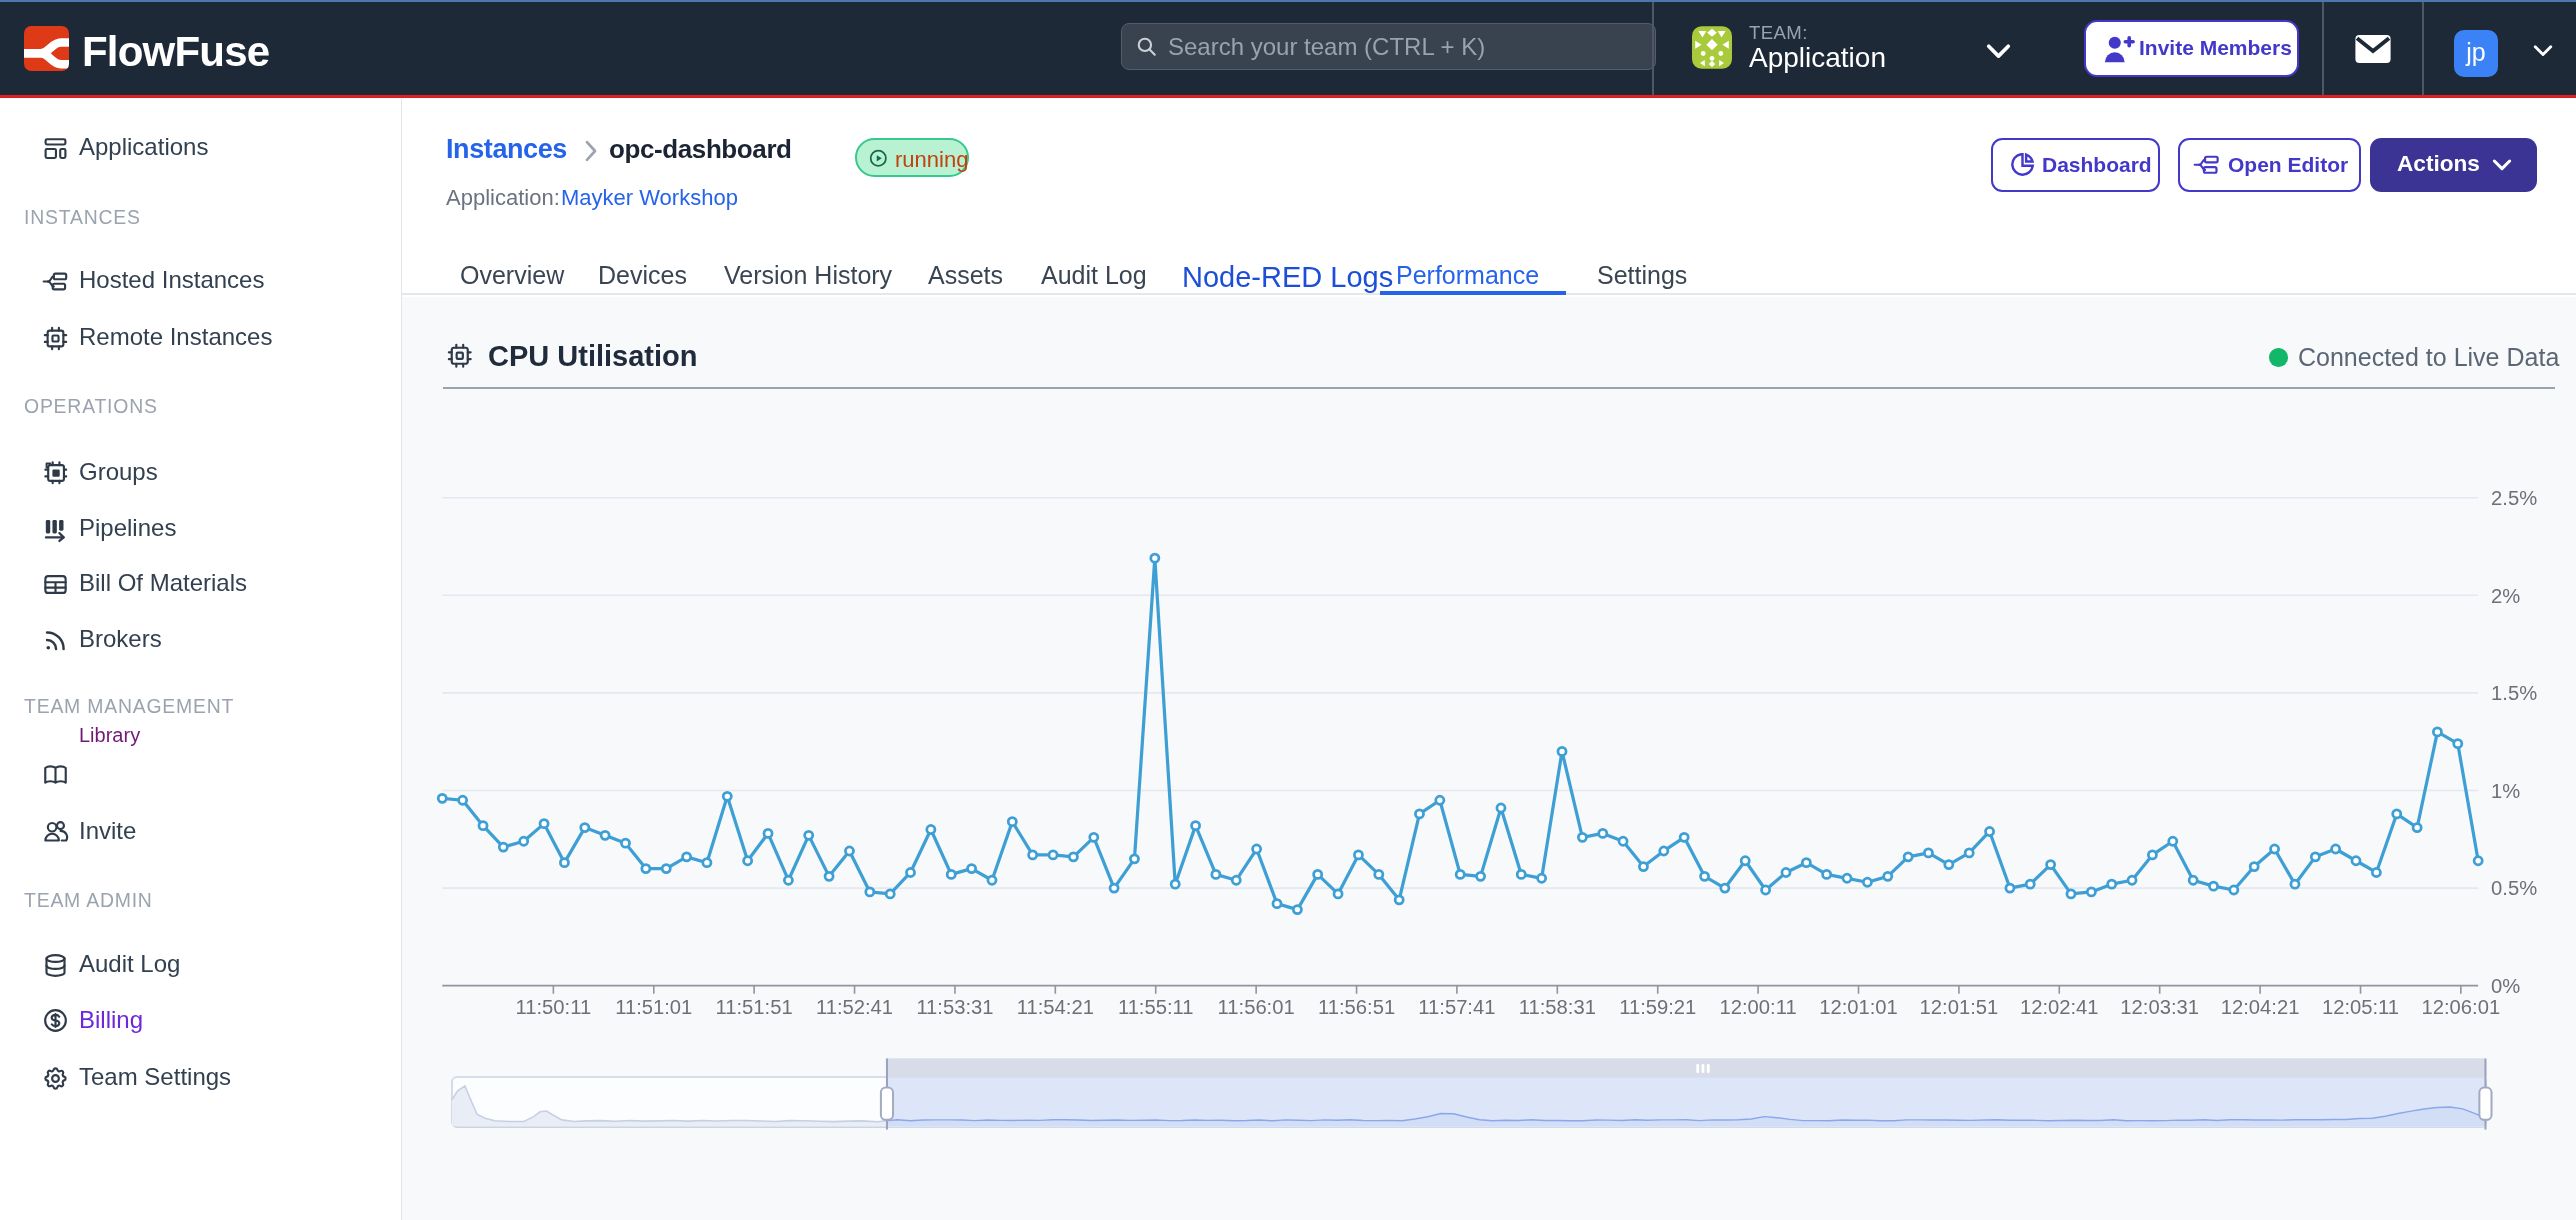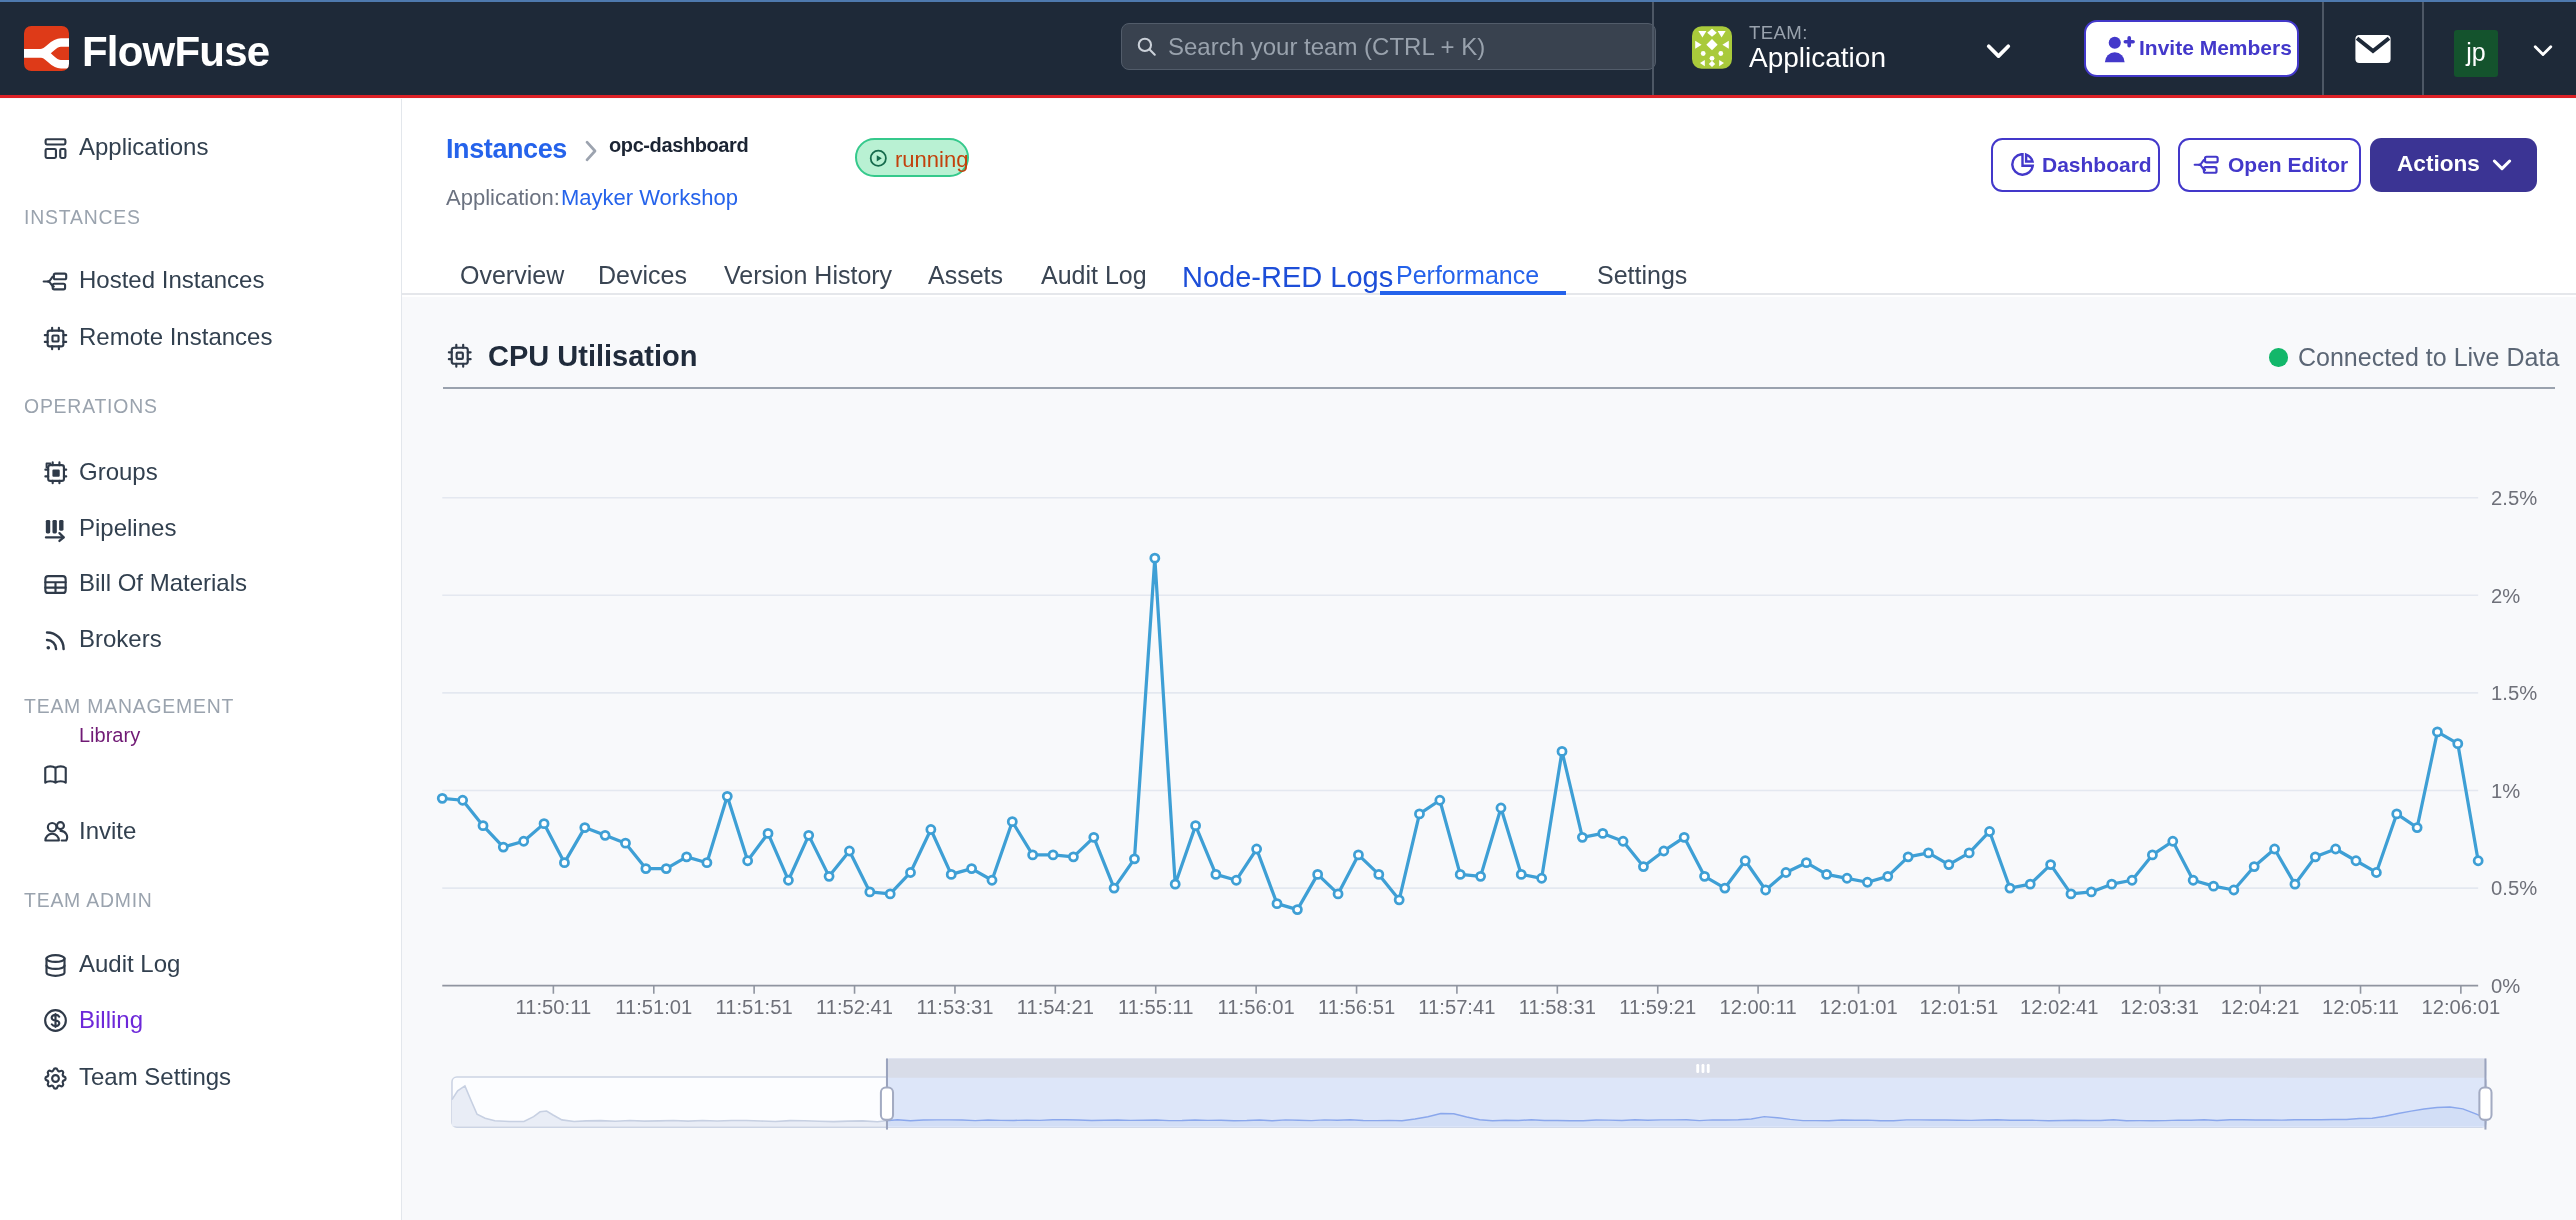--- a/index.html
+++ b/index.html
@@ -71,21 +71,21 @@
     <path d="M2 20 a7 7 0 0 1 14 0 z"></path>
     <path d="M16.5 5.5 h5.5 M19.25 2.75 v5.5" stroke="#4338ca" stroke-width="2.6" stroke-linecap="round"></path>
   </svg>
   <div class="abs" style="left:2139px;top:36px;font-size:21px;font-weight:700;color:#4338ca">Invite Members</div>
 
   <svg class="abs" style="left:2355px;top:35px" width="36" height="28" viewBox="0 0 44 35">
     <rect x="0" y="0" width="44" height="35" rx="5" fill="#fff"></rect>
     <path d="M2 4 L22 20 L42 4" fill="none" stroke="#1e2938" stroke-width="5"></path>
   </svg>
 
-  <div class="abs" style="left:2454px;top:30px;width:44px;height:47px;border-radius:3px;background:#14532d;color:#fff;font-size:25px;text-align:center;line-height:45px">jp</div>
+  <div class="abs" style="left:2454px;top:30px;width:44px;height:47px;border-radius:10px;background:#3b82f6;color:#fff;font-size:25px;text-align:center;line-height:45px">jp</div>
   <svg class="abs" style="left:2531px;top:44px" width="24" height="15.4" viewBox="0 0 34 20" fill="none" stroke="#fff" stroke-width="4" stroke-linecap="round" stroke-linejoin="round">
         <path d="M6 3 L17 14 L28 3"></path>
       </svg>
 </div>
 <div class="abs" style="left:0;top:95px;width:2576px;height:3.2px;background:#dd2026"></div>
 <svg class="abs" style="left:42px;top:135px" width="27" height="27" viewBox="0 0 24 24" fill="none" stroke="#2f3a49" stroke-width="1.9" stroke-linecap="round" stroke-linejoin="round">
       <rect x="3.2" y="3.8" width="17.6" height="4.6" rx="1.2"></rect>
       <rect x="3.2" y="12.4" width="9.2" height="8" rx="1.2"></rect>
       <rect x="16.2" y="12.4" width="4.6" height="8" rx="1.2"></rect>
     </svg>
@@ -160,21 +160,21 @@
     <div class="abs" style="left:79px;top:1006px;font-size:24px;color:#6d28d9">Billing</div>
     <svg class="abs" style="left:42px;top:1065px" width="27" height="27" viewBox="0 0 24 24" fill="none" stroke="#2f3a49" stroke-width="1.9" stroke-linecap="round" stroke-linejoin="round">
       <path d="M10.33 4.32c.43-1.76 2.92-1.76 3.35 0a1.72 1.72 0 0 0 2.57 1.07c1.54-.94 3.31.83 2.37 2.37a1.72 1.72 0 0 0 1.06 2.57c1.76.43 1.76 2.92 0 3.35a1.72 1.72 0 0 0-1.07 2.57c.94 1.54-.83 3.31-2.37 2.37a1.72 1.72 0 0 0-2.57 1.06c-.43 1.76-2.92 1.76-3.35 0a1.72 1.72 0 0 0-2.57-1.07c-1.54.94-3.31-.83-2.37-2.37a1.72 1.72 0 0 0-1.06-2.57c-1.76-.43-1.76-2.92 0-3.35a1.72 1.72 0 0 0 1.07-2.57c-.94-1.54.83-3.31 2.37-2.37.99.61 2.3.07 2.57-1.06z"></path>
       <circle cx="12" cy="12" r="3"></circle>
     </svg>
     <div class="abs" style="left:79px;top:1063px;font-size:24px;color:#32404f">Team Settings</div>
 <div class="abs" style="left:446px;top:134px;font-size:27px;font-weight:700;color:#2563eb;letter-spacing:-0.4px">Instances</div>
 <svg class="abs" style="left:583px;top:139px" width="16" height="24" viewBox="0 0 20 30" fill="none" stroke="#9ca3af" stroke-width="3.4" stroke-linecap="round" stroke-linejoin="round">
       <path d="M5 4 L15 15 L5 26"></path>
     </svg>
-<div class="abs" style="left:609px;top:134px;font-size:20px;font-weight:700;color:#1b2433;letter-spacing:-0.4px">opc-dashboard</div>
+<div class="abs" style="left:609px;top:134px;font-size:26px;font-weight:700;color:#1b2433;letter-spacing:-0.4px">opc-dashboard</div>
 
 <div class="abs" style="left:855px;top:138px;width:114px;height:39px;background:#b9f1d3;border:2px solid #35c98c;border-radius:19.4px"></div>
 <svg class="abs" style="left:869px;top:149px" width="18.6" height="18.6" viewBox="0 0 24 24" fill="none" stroke="#156a4c" stroke-width="2.3">
       <circle cx="12" cy="12" r="9.8"></circle>
       <polygon points="10,8 16.5,12 10,16" fill="#156a4c" stroke="none"></polygon>
     </svg>
 <div class="abs" style="left:895px;top:147px;font-size:22px;color:#c2410c">running</div>
 <div class="abs" style="left:446px;top:185px;font-size:22px;color:#6b7280">Application:</div>
 <div class="abs" style="left:561px;top:185px;font-size:22px;color:#2563eb">Mayker Workshop</div>
 

